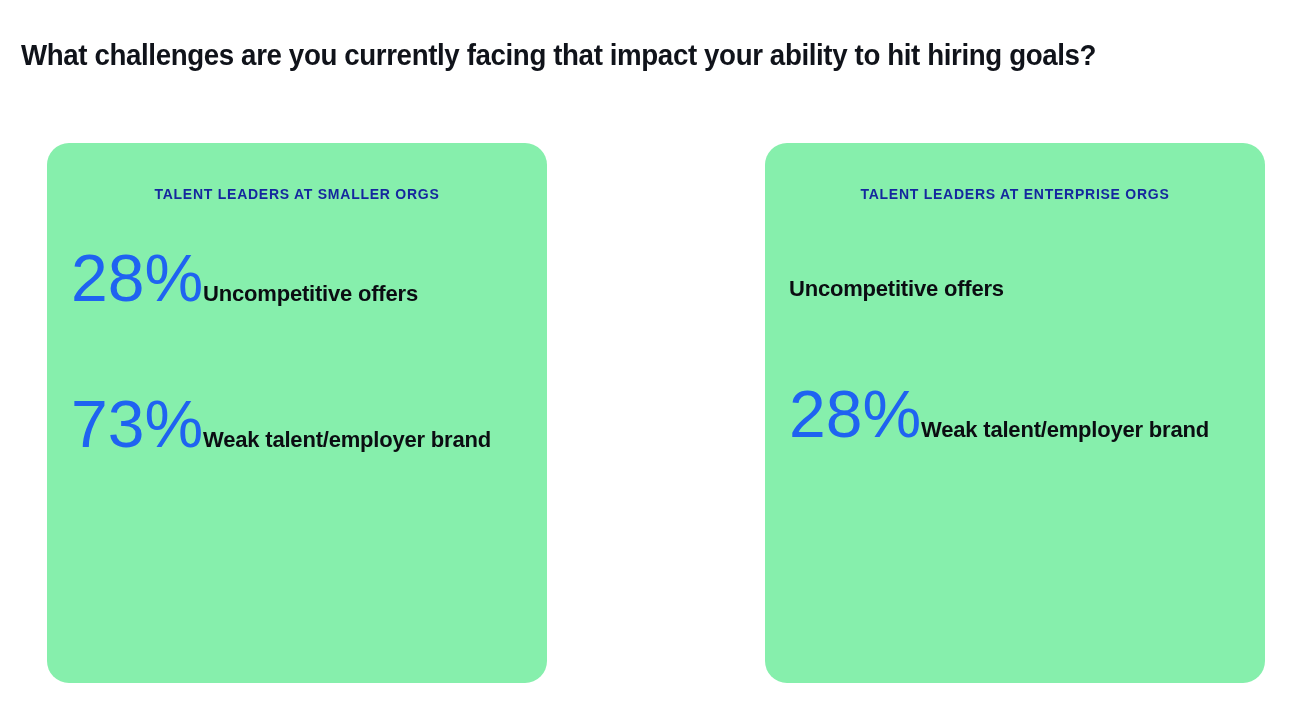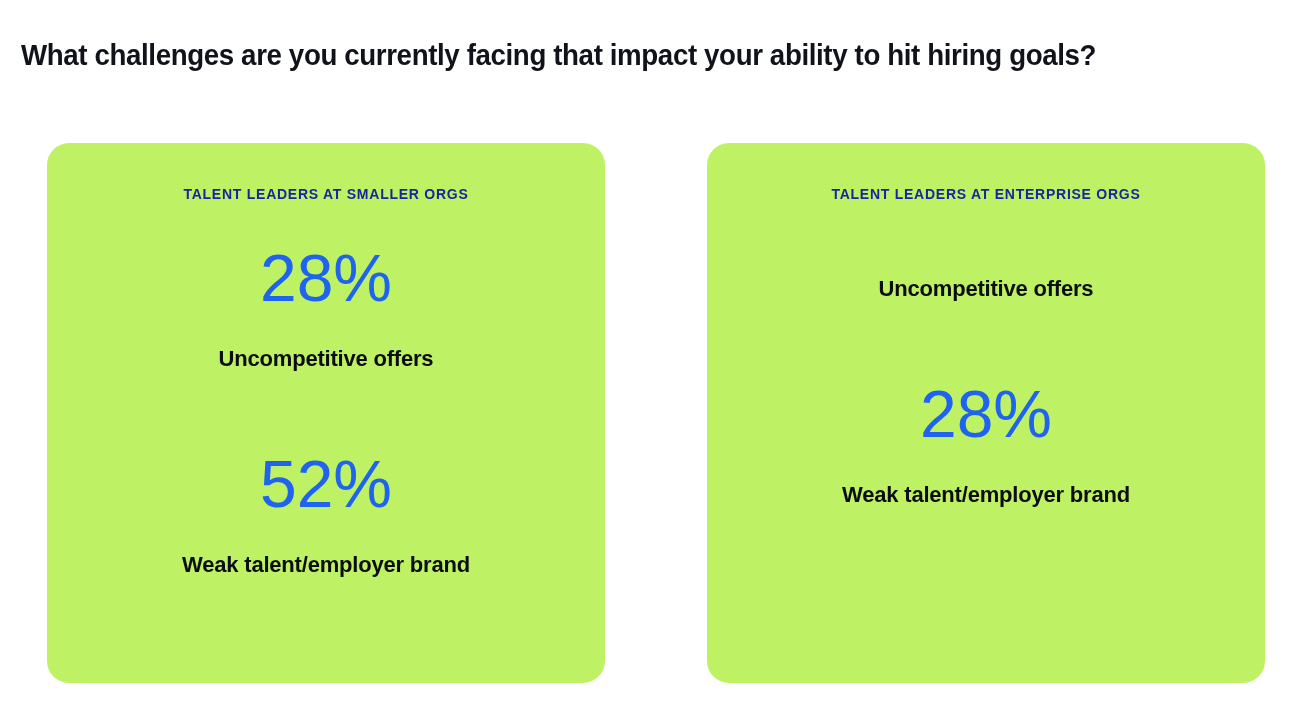--- a/index.html
+++ b/index.html
@@ -42,43 +42,43 @@
     left: 47px;
     top: 143px;
     width: 1218px;
     height: 540px;
     display: flex;
     justify-content: space-between;
     align-items: stretch;
   }
 
   .stat-card {
-    width: 558px;
-    background: #bef264;
+    width: 500px;
+    background: #86efac;
     border-radius: 22px;
     box-sizing: border-box;
     padding: 42px 24px 0 24px;
     display: flex;
     flex-direction: column;
     align-items: center;
   }
 
   .card-eyebrow {
     font-size: 14px;
     font-weight: 700;
     letter-spacing: 0.75px;
     color: #15279e;
     text-transform: uppercase;
     text-align: center;
     line-height: 18px;
   }
 
   .stat-group {
     display: flex;
-    flex-direction: column;
+    flex-direction: row;
     align-items: center;
     width: 100%;
   }
 
   .stat-group-first { margin-top: 40px; }
   .stat-group-second { margin-top: 76px; }
 
   .stat-value {
     font-size: 66px;
     line-height: 70px;
@@ -109,21 +109,21 @@
 
     <div class="stat-card">
       <div class="card-eyebrow">TALENT LEADERS AT SMALLER ORGS</div>
 
       <div class="stat-group stat-group-first">
         <div class="stat-value">28%</div>
         <div class="stat-label">Uncompetitive offers</div>
       </div>
 
       <div class="stat-group stat-group-second">
-        <div class="stat-value">52%</div>
+        <div class="stat-value">73%</div>
         <div class="stat-label">Weak talent/employer brand</div>
       </div>
     </div>
 
     <div class="stat-card">
       <div class="card-eyebrow">TALENT LEADERS AT ENTERPRISE ORGS</div>
 
       <div class="stat-group stat-group-first">
         <div class="stat-label">Uncompetitive offers</div>
       </div>

